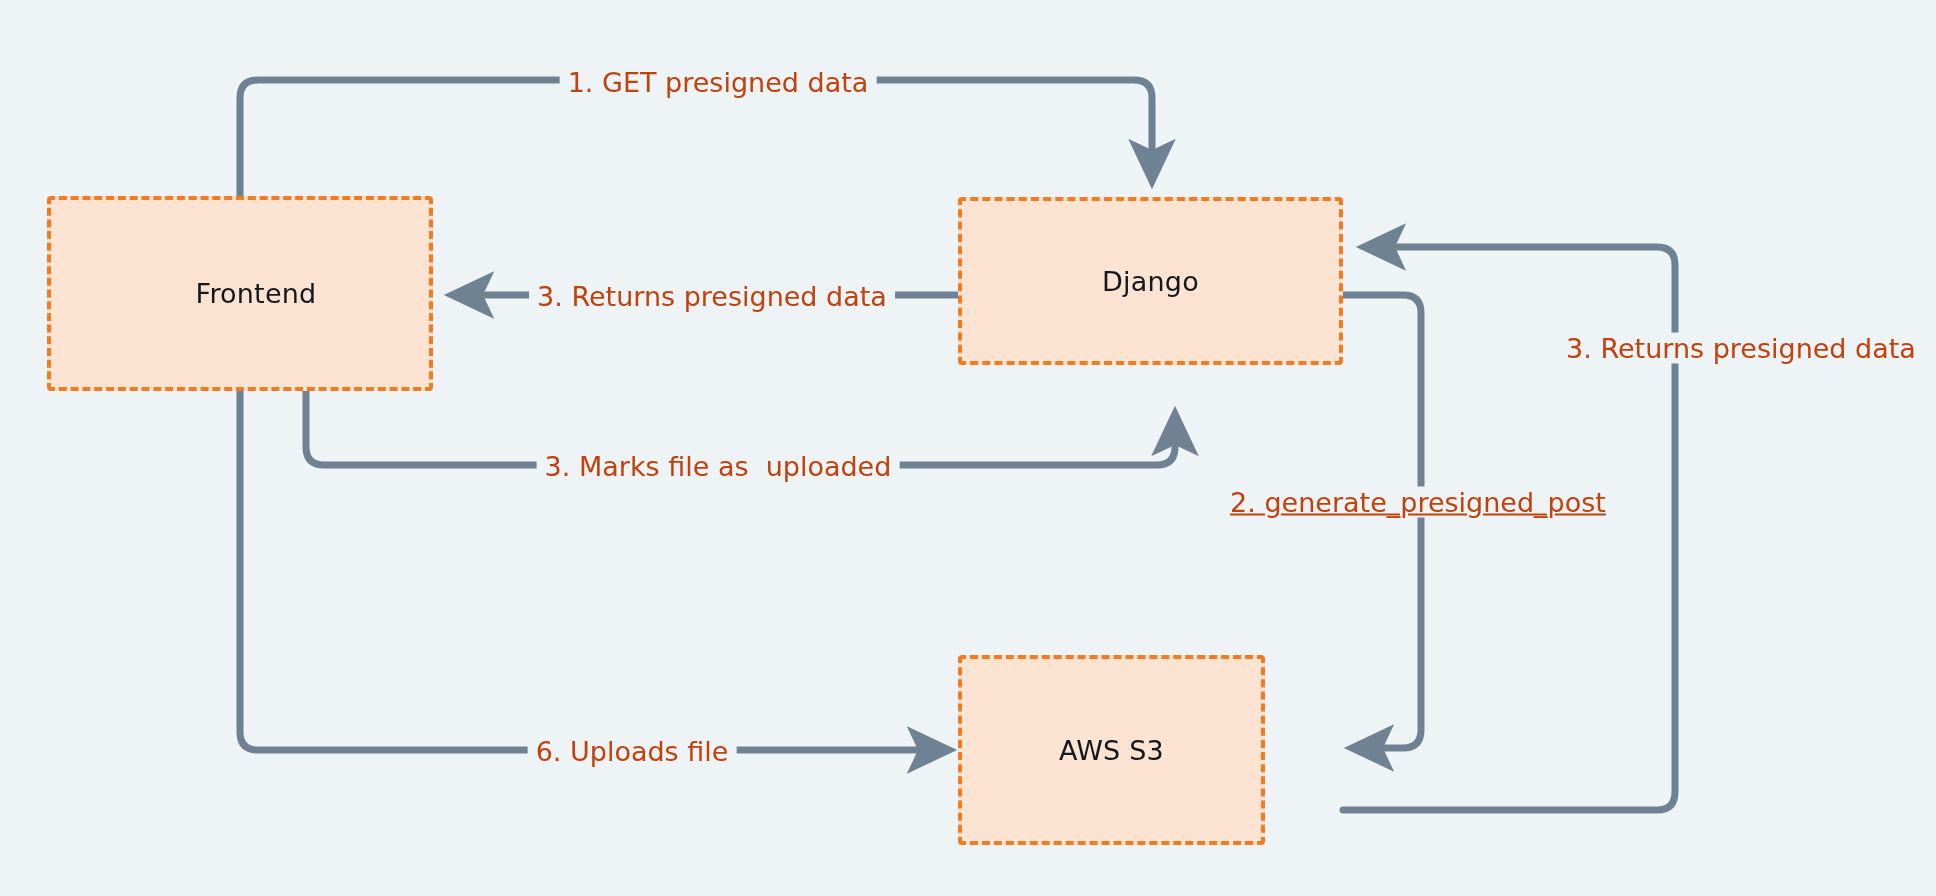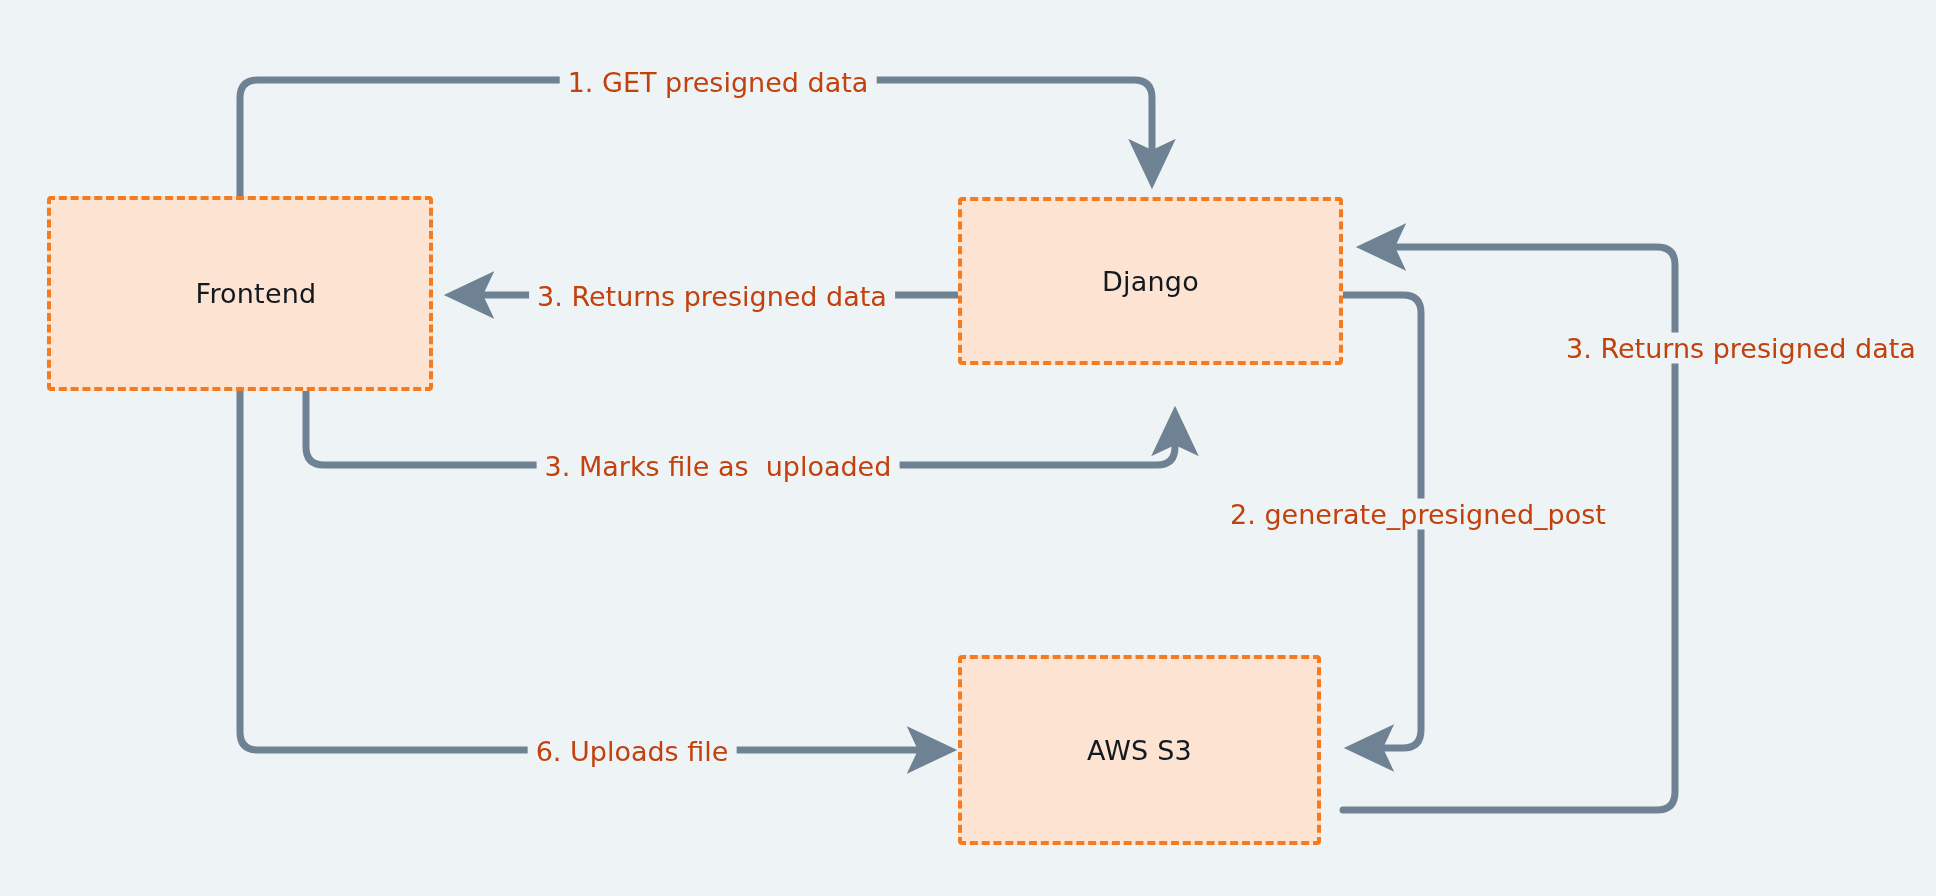--- a/index.html
+++ b/index.html
@@ -85,27 +85,27 @@
   </svg>
 
   <div class="node-box" style="left:47px; top:196px; width:386px; height:195px;padding-left:32px;">
     <span class="node-label">Frontend</span>
   </div>
 
   <div class="node-box" style="left:958px; top:197px; width:385px; height:168px;">
     <span class="node-label">Django</span>
   </div>
 
-  <div class="node-box" style="left:958px; top:655px; width:363px; height:190px;text-align:center;">
+  <div class="node-box" style="left:958px; top:655px; width:307px; height:190px;text-align:center;">
     <span class="node-label">AWS S3</span>
   </div>
 
   <div class="edge-label" style="left:718px; top:82px;">1. GET presigned data</div>
 
-  <div class="edge-label" style="left:1418px; top:514px;">2. generate_presigned_post</div>
+  <div class="edge-label" style="left:1418px; top:502px;text-decoration:underline;">2. generate_presigned_post</div>
 
   <div class="edge-label" style="left:1741px; top:348px;">3. Returns presigned data</div>
 
   <div class="edge-label" style="left:712px; top:296px;">3. Returns presigned data</div>
 
   <div class="edge-label" style="left:632px; top:751px;">6. Uploads file</div>
 
   <div class="edge-label" style="left:718px; top:466px;">3. Marks file as  uploaded</div>
 
 </div>

